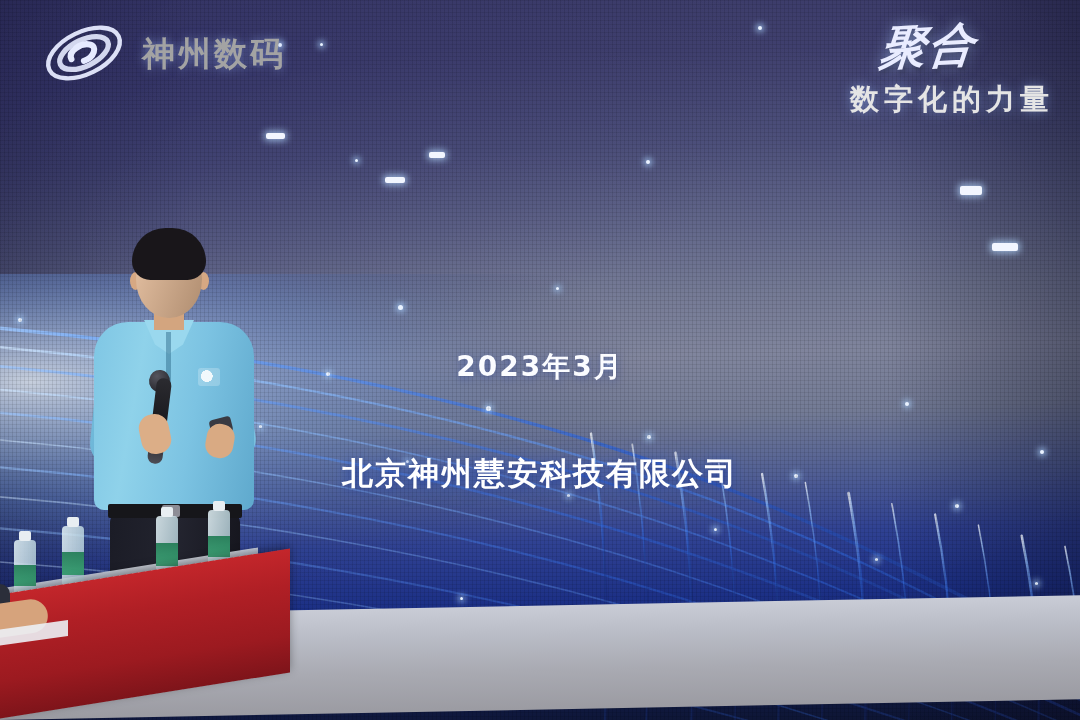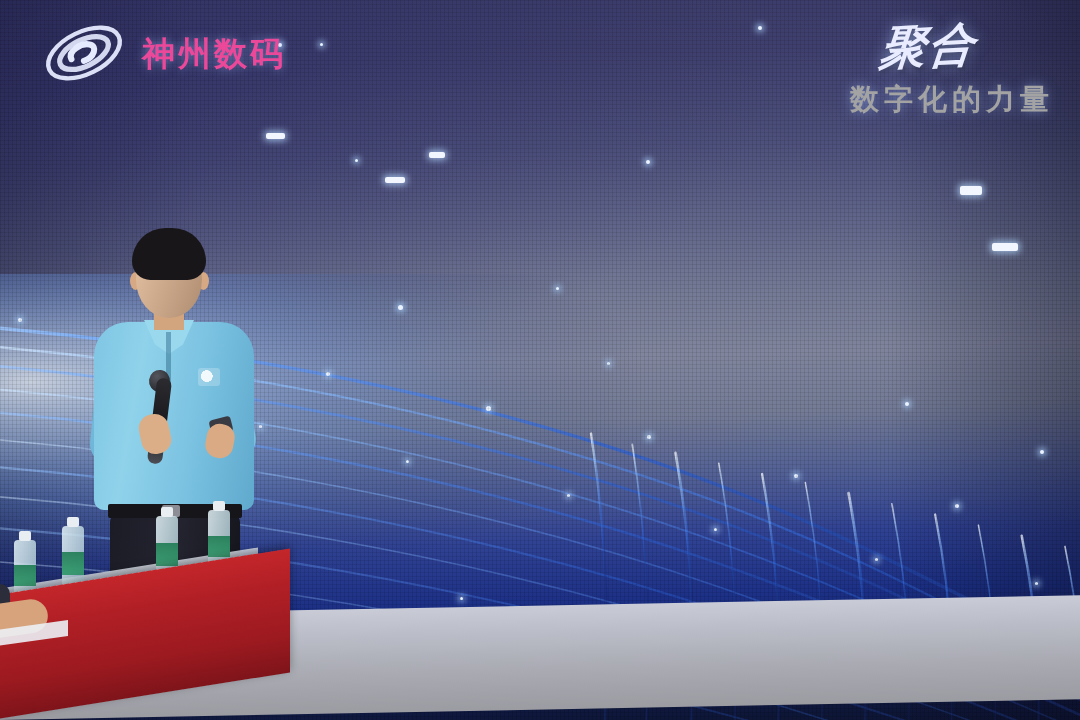--- a/index.html
+++ b/index.html
@@ -54,21 +54,21 @@
   .glowdot{position:absolute;border-radius:50%;background:#eaf3ff;
            box-shadow:0 0 6px 2px rgba(170,210,255,.85);}
   .dash{position:absolute;background:#f2f6ff;border-radius:2px;
         box-shadow:0 0 7px 2px rgba(180,215,255,.75);}
 
   
   .brand{position:absolute;left:40px;top:18px;display:flex;align-items:center;gap:14px;}
   .brand-mark{width:88px;height:70px;}
   .brand-text{display:flex;flex-direction:column;line-height:1;}
   .brand-cn{
-    font-size:33px;font-weight:700;color:#ec4899;letter-spacing:3px;
+    font-size:33px;font-weight:700;color:#a3a3a3;letter-spacing:3px;
     font-family:"DejaVu Sans","Liberation Sans",sans-serif;
     text-shadow:0 0 10px rgba(160,190,255,.5);
   }
   .brand-en{
     margin-top:6px;font-size:24px;font-weight:700;color:#eef1ff;letter-spacing:1px;
     font-family:"DejaVu Serif","Liberation Serif",serif;
     text-shadow:0 0 9px rgba(150,185,255,.45);
   }
 
   
@@ -77,21 +77,21 @@
     font-size:46px;font-weight:700;color:#e9ecff;letter-spacing:2px;
     font-family:"DejaVu Serif","Liberation Serif",serif;
     font-style:italic;
     transform:skewX(-8deg) rotate(-3deg);
     display:inline-block;
     text-shadow:0 0 14px rgba(170,200,255,.55), 2px 3px 5px rgba(0,0,0,.35);
     margin-right:78px;
   }
   .slogan-sub{
     margin-top:2px;
-    font-size:29px;font-weight:700;color:#a3a3a3;letter-spacing:5px;
+    font-size:29px;font-weight:700;color:#e5e5e5;letter-spacing:5px;
     font-family:"DejaVu Sans","Liberation Sans",sans-serif;
     text-shadow:0 0 12px rgba(150,185,255,.5);
   }
 
   
   .slide-title{
     position:absolute;left:0;right:0;top:183px;text-align:center;
     font-family:"DejaVu Sans","Liberation Sans",sans-serif;
     font-size:47px;font-weight:700;color:#ffffff;letter-spacing:4px;
     text-shadow:0 2px 12px rgba(90,120,210,.55), 0 0 26px rgba(120,150,255,.35);
@@ -303,20 +303,22 @@
     <span class="brand-text">
       <span class="brand-cn">神州数码</span>
     </span>
   </div>
 
   <div class="slogan">
     <div><span class="slogan-cal">聚合</span></div>
     <div class="slogan-sub">数字化的力量</div>
   </div>
 
+  <div class="slide-date">2023年3月</div>
+  <div class="slide-company">北京神州慧安科技有限公司</div>
 
   <div class="floor-edge"></div>
   <div class="floor"></div>
 
   <div class="speaker">
     <div class="sp-legs"></div>
       <div class="sp-legsplit"></div>
     <div class="sp-arm-l"></div>
       <div class="sp-arm-r"></div>
     <div class="sp-body"></div>

